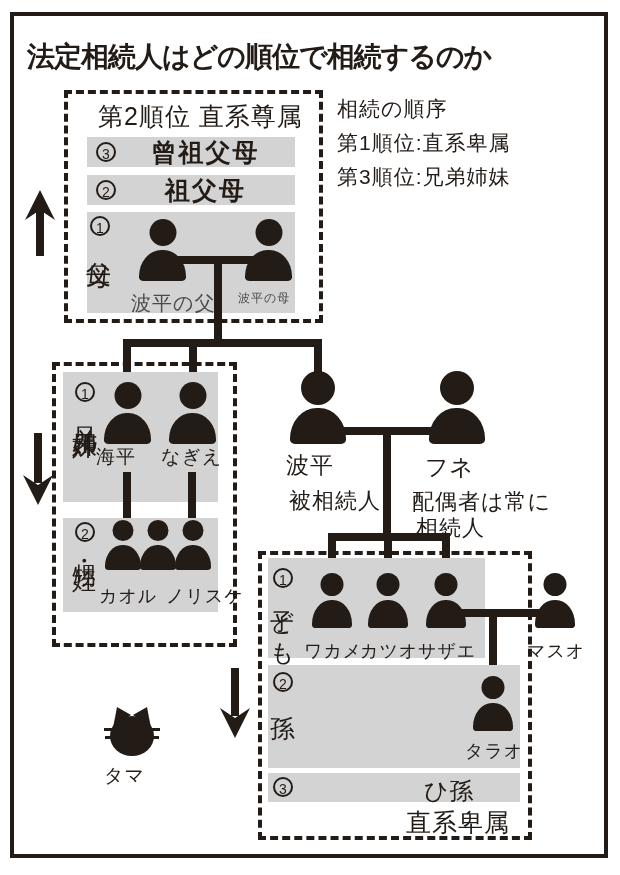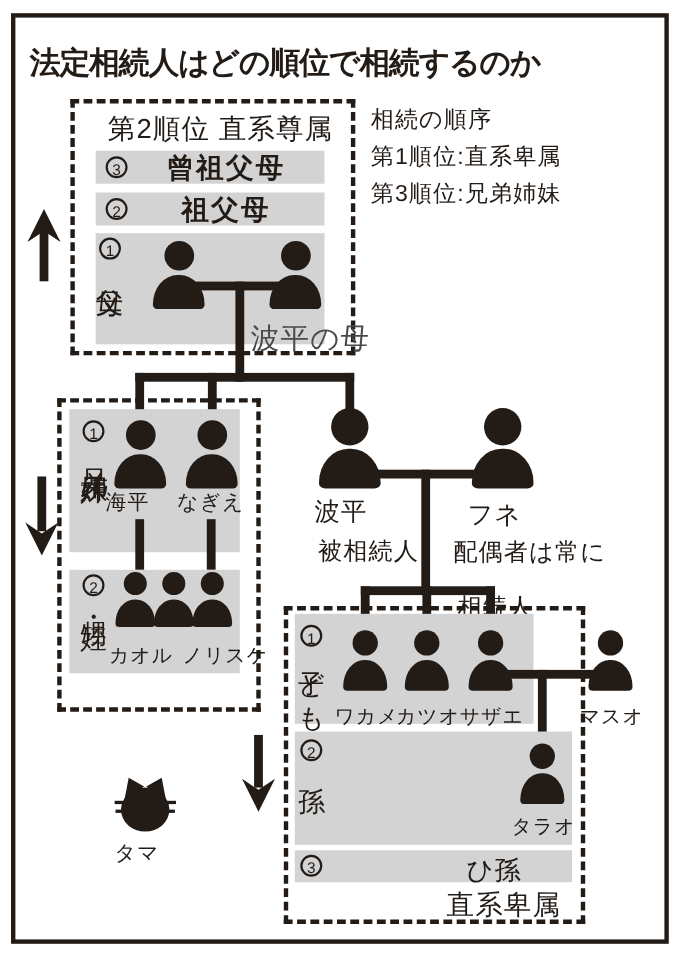--- a/index.html
+++ b/index.html
@@ -76,21 +76,22 @@
   <div class="abs line" style="left:214px;top:256px;width:8px;height:91px;"></div>
 
   <div class="person md" style="left:139px;top:219px;">
       <div class="p-head"></div>
       <div class="p-body"></div>
     </div>
   <div class="person md" style="left:245px;top:219px;">
       <div class="p-head"></div>
       <div class="p-body"></div>
     </div>
-  <div class="abs txt muted" style="left:228px;top:290px;font-size:26px;">波平の母</div>
+  <div class="abs txt muted" style="left:131px;top:290px;font-size:20px;">波平の父</div>
+  <div class="abs txt muted" style="left:238px;top:290px;font-size:12px;">波平の母</div>
 
   <div class="abs line" style="left:123px;top:339px;width:199px;height:8px;"></div>
   <div class="abs line" style="left:123px;top:339px;width:8px;height:46px;"></div>
   <div class="abs line" style="left:189px;top:339px;width:8px;height:46px;"></div>
   <div class="abs line" style="left:314px;top:339px;width:8px;height:34px;"></div>
 
   <div class="abs dashed" style="left:52px;top:362px;width:185px;height:285px;"></div>
 
   <div class="abs graybox" style="left:63px;top:372px;width:155px;height:130px;"></div>
   <span class="abs circ" style="left:75px;top:382px;">1</span>
@@ -134,21 +135,21 @@
   <div class="person lg" style="left:429px;top:371px;">
       <div class="p-head"></div>
       <div class="p-body"></div>
     </div>
   <div class="abs line" style="left:330px;top:427px;width:115px;height:8px;"></div>
   <div class="abs line" style="left:383px;top:427px;width:8px;height:110px;"></div>
   <div class="abs txt center" style="left:286px;top:450px;width:64px;font-size:23px;">波平</div>
   <div class="abs txt center" style="left:425px;top:452px;width:64px;font-size:23px;">フネ</div>
   <div class="abs txt f22" style="left:289px;top:486px;">被相続人</div>
   <div class="abs txt f22" style="left:412px;top:487px;">配偶者は常に</div>
-  <div class="abs txt f22" style="left:416px;top:513px;margin-top:24px;">相続人</div>
+  <div class="abs txt f22" style="left:416px;top:513px;">相続人</div>
 
   <div class="abs line" style="left:328px;top:533px;width:122px;height:8px;"></div>
   <div class="abs line" style="left:328px;top:533px;width:8px;height:44px;"></div>
   <div class="abs line" style="left:384px;top:533px;width:8px;height:44px;"></div>
   <div class="abs line" style="left:442px;top:533px;width:8px;height:44px;"></div>
 
   <div class="abs dashed" style="left:258px;top:551px;width:274px;height:289px;"></div>
 
   <div class="abs graybox" style="left:268px;top:558px;width:217px;height:100px;"></div>
   <span class="abs circ" style="left:273px;top:568px;">1</span>

